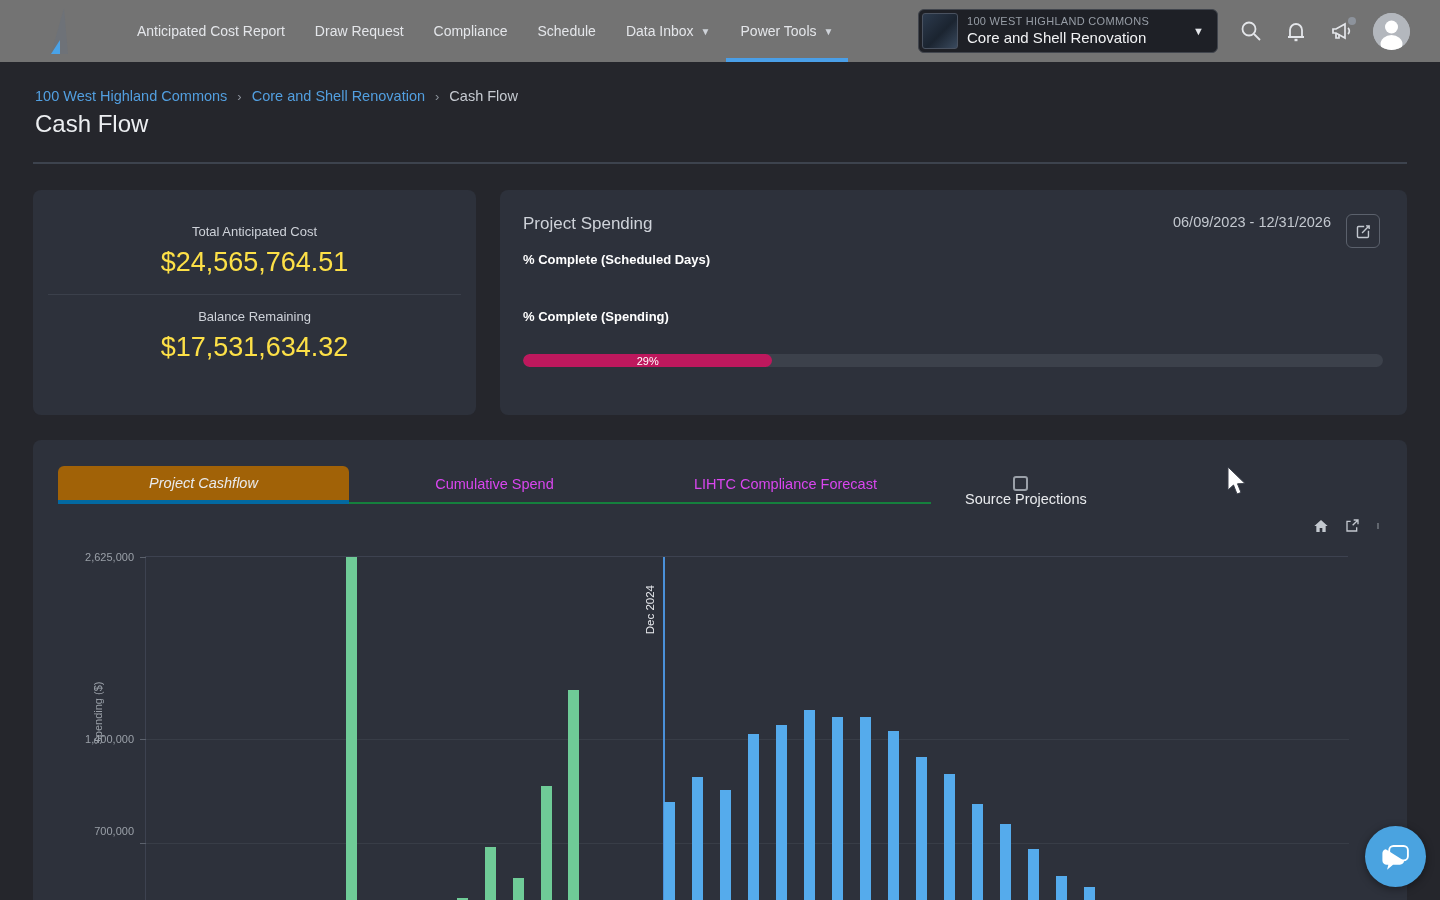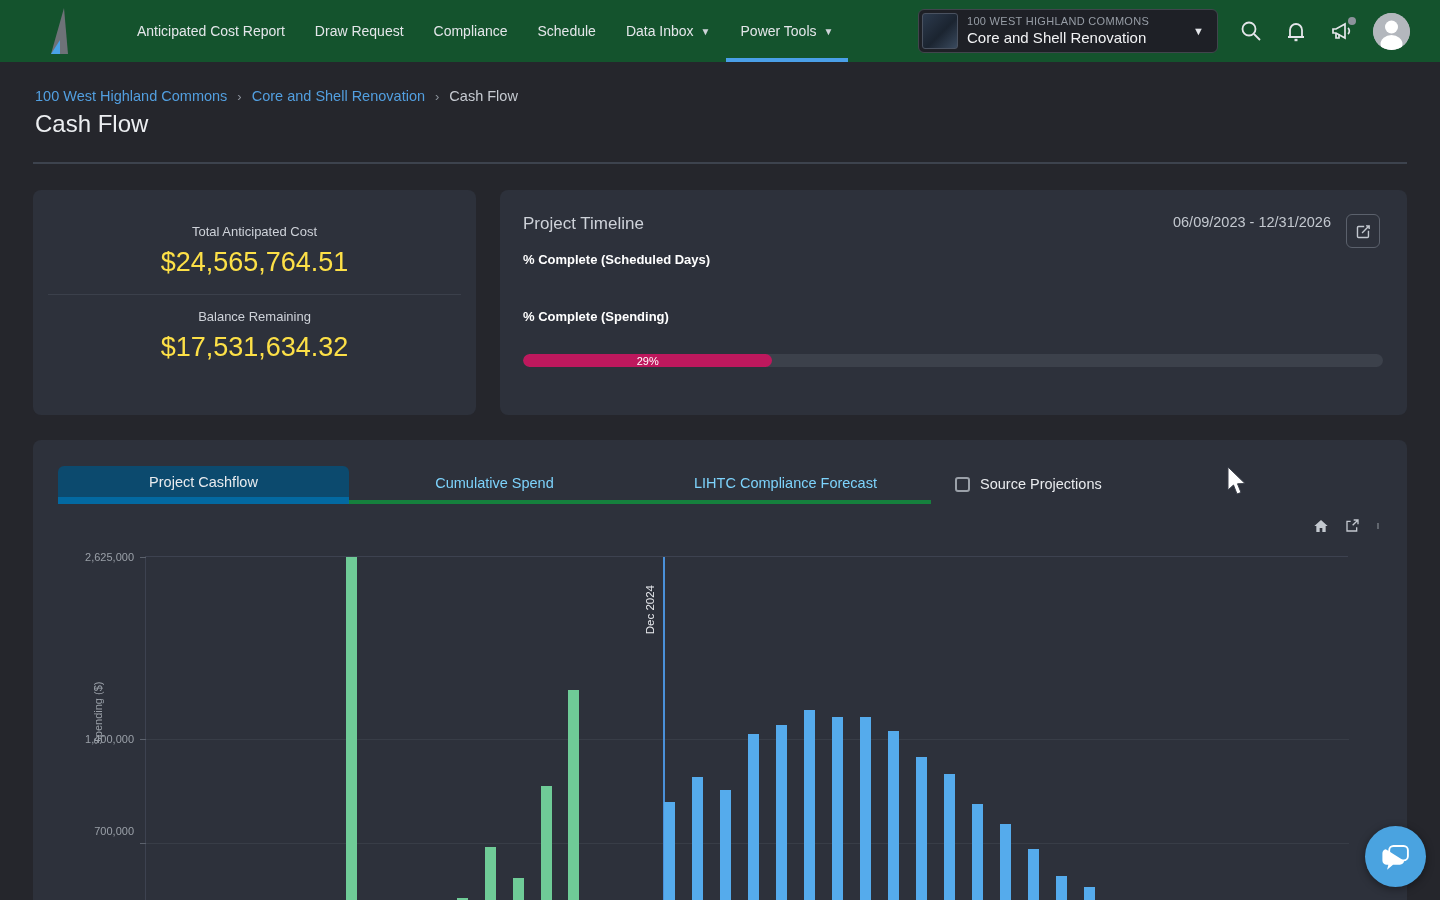--- a/index.html
+++ b/index.html
@@ -4,21 +4,21 @@
 <style>
   * { margin:0; padding:0; box-sizing:border-box; }
   html,body { width:1440px; height:900px; overflow:hidden; }
   body {
     font-family:"Liberation Sans", sans-serif;
     background:#25262c; color:#e9ebee; position:relative;
   }
   
   .navbar {
     position:absolute; left:0; top:0; width:1440px; height:62px;
-    background:#14532d; display:flex; align-items:stretch; z-index:5;
+    background:#737373; display:flex; align-items:stretch; z-index:5;
   }
   .logo { width:34px; height:48px; margin:7px 0 0 44px; flex:none; }
   .nav-items { display:flex; align-items:stretch; margin-left:44px; }
   .nav-item {
     display:flex; align-items:center; padding:0 15px; font-size:14px;
     color:#e4e6ea; cursor:pointer; white-space:nowrap; position:relative;
   }
   .nav-item .caret { font-size:10px; margin-left:7px; color:#cfd3d9; }
   .nav-item.active { border-bottom:4px solid #4a9fe8; padding-top:4px; }
   .nav-right { margin-left:auto; display:flex; align-items:center; margin-right:30px; }
@@ -70,27 +70,28 @@
   .prog-fill {
     height:100%; background:#4da3e8; border-radius:7px;
     display:flex; align-items:center; justify-content:center;
     font-size:11px; color:#fff;
   }
   
   .chart-card { left:33px; top:440px; width:1374px; height:560px; }
   .tabs { position:absolute; left:25px; top:26px; display:flex; }
   .tab {
     width:291px; height:38px; display:flex; align-items:center; justify-content:center;
-    font-size:14.5px; color:#7dd3fc; cursor:pointer; border-bottom:4px solid #15803d;
+    font-size:14.5px; color:#d946ef; cursor:pointer; border-bottom:2px solid #15803d;
   }
   .tab.active {
-    background:#0c4a6e; color:#e9ebee; border-radius:6px 6px 0 0;
-    border-bottom:7px solid #0369a1;
-  }
-  .src-proj { position:absolute; left:922px; top:36px; display:flex; align-items:center; cursor:pointer; }
+    background:#a16207; color:#e9ebee; border-radius:6px 6px 0 0;
+    border-bottom:4px solid #0369a1;
+    font-style:italic;
+  }
+  .src-proj { position:absolute; left:922px; top:36px; display:flex; align-items:center; cursor:pointer;flex-direction:column; }
   .checkbox { width:15px; height:15px; border:2px solid #9aa0a8; border-radius:3px; background:transparent; }
   .src-proj-label { margin-left:10px; font-size:14.5px; color:#e9ebee; }
   .chart-toolbar { position:absolute; top:78px; right:26px; display:flex; gap:15px; align-items:center; }
   .chart-toolbar .tool { width:16px; height:16px; cursor:pointer; color:#c3c8cf; }
   
   .plot {
     position:absolute; left:112px; top:116px; width:1203px; height:390px;
     border-top:1px solid #3d4250; border-left:1px solid #3d4250;
   }
   .gridline { position:absolute; left:0; width:1203px; height:1px; background:#383d47; }
@@ -200,21 +201,21 @@
 
 <div class="card summary-card">
   <div class="metric-label">Total Anticipated Cost</div>
   <div class="metric-value">$24,565,764.51</div>
   <div class="metric-divider"></div>
   <div class="metric-label second">Balance Remaining</div>
   <div class="metric-value">$17,531,634.32</div>
 </div>
 
 <div class="card timeline-card">
-  <div class="timeline-title">Project Timeline</div>
+  <div class="timeline-title">Project Spending</div>
   <div class="timeline-dates">06/09/2023 - 12/31/2026</div>
   <div class="edit-btn">
     <svg viewBox="0 0 24 24" width="17" height="17" fill="none" stroke="#c3c8cf" stroke-width="2">
         <path d="M13 5 H5 a1.5 1.5 0 0 0 -1.5 1.5 V19 a1.5 1.5 0 0 0 1.5 1.5 H17.5 A1.5 1.5 0 0 0 19 19 V11"></path>
         <path d="M10 14 L20 4 M15.5 4 H20 V8.5"></path>
       </svg>
   </div>
   <div class="prog-label" style="top:62px;">% Complete (Scheduled Days)</div>
   <div class="prog-label" style="top:119px; top:119px;">% Complete (Spending)</div>
   <div class="prog-track" style="top:164px;">

